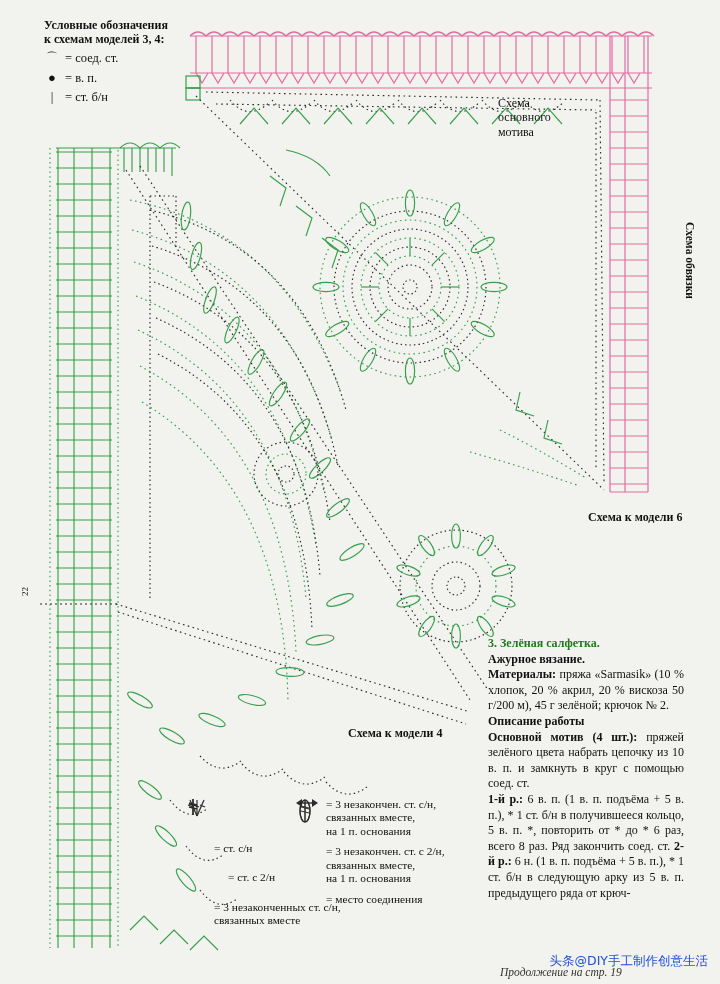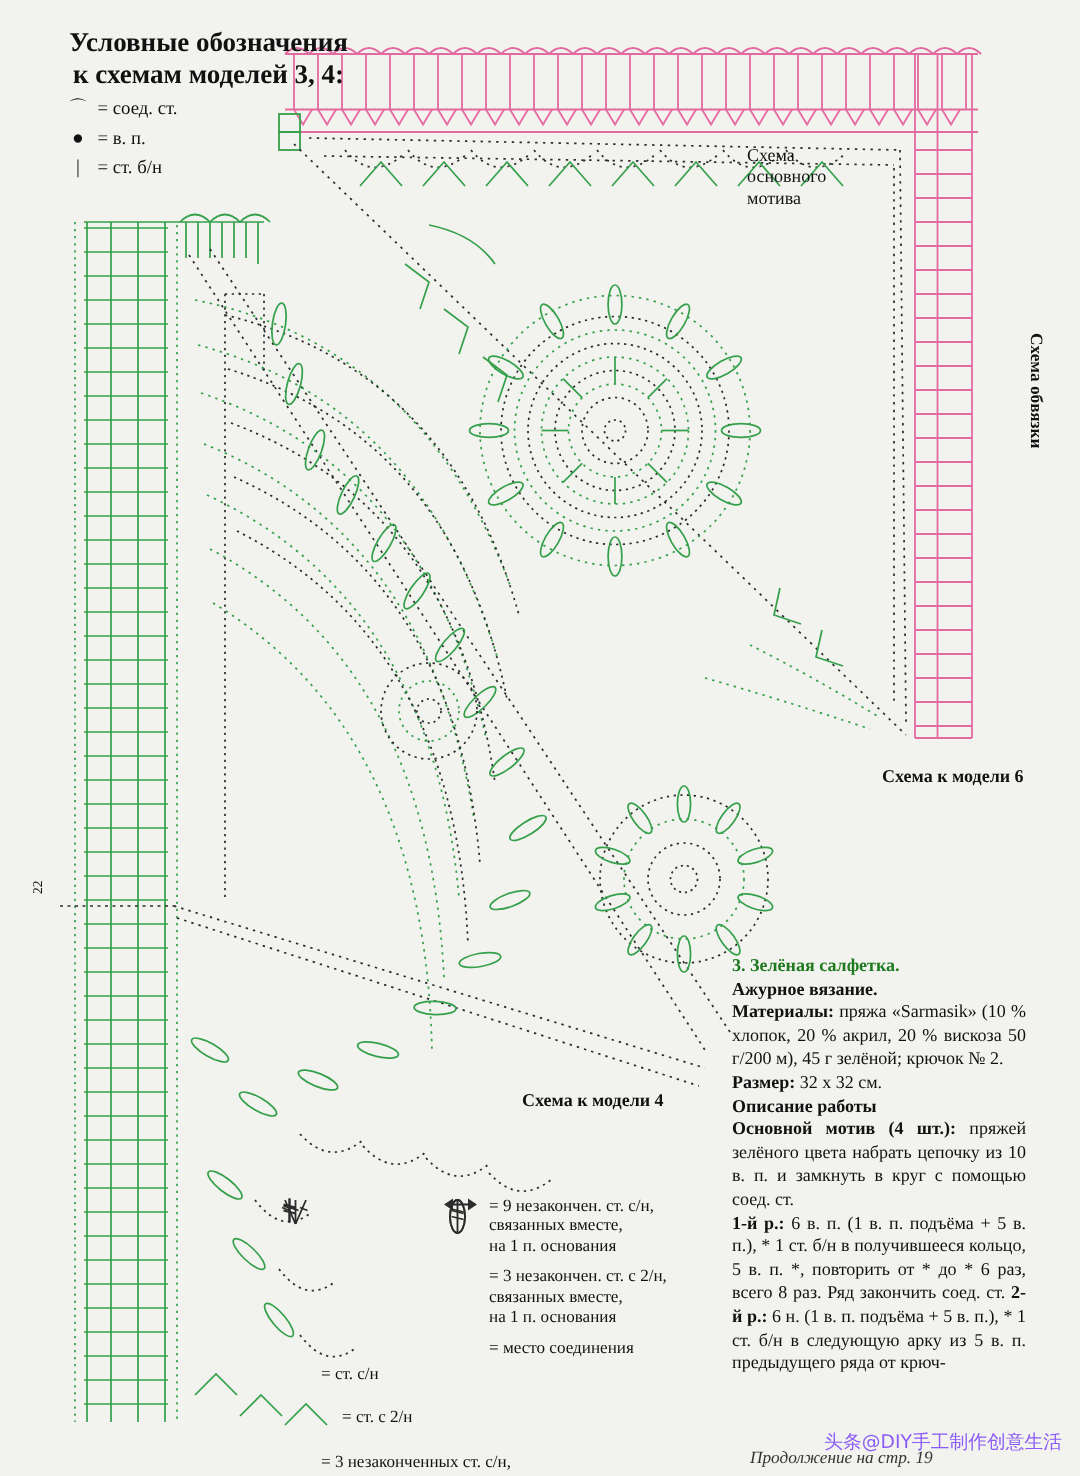--- a/index.html
+++ b/index.html
@@ -8,21 +8,21 @@
     background:#f2f2ef;
     font-family:"Liberation Serif", serif;
     color:#111;
     overflow:hidden;
     position:relative;
   }
   .page{position:absolute;inset:0;}
 
   
   .legend-top{position:absolute;left:44px;top:18px;width:190px;}
-  .legend-top .ttl{font-weight:bold;font-size:18px;line-height:1.18;text-align:center;}
+  .legend-top .ttl{font-weight:bold;font-size:12px;line-height:1.18;}
   .legend-top .row{display:flex;align-items:center;gap:5px;font-size:12.5px;margin-top:3px;}
   .legend-top .row .gl{display:inline-block;width:16px;text-align:center;font-size:13px;}
 
   
   .lbl{position:absolute;font-size:12px;line-height:1.2;}
   .lbl.b{font-weight:bold;}
   .vert{position:absolute;writing-mode:vertical-rl;text-orientation:mixed;font-size:11.5px;font-weight:bold;}
 
   
   .txtcol{position:absolute;left:488px;top:636px;width:196px;font-size:12px;line-height:1.30;text-align:justify;}
@@ -33,21 +33,21 @@
 
   
   .leg2{position:absolute;left:186px;top:798px;width:200px;font-size:11.4px;line-height:1.18;}
   .leg2 .item{display:flex;gap:6px;margin-bottom:7px;align-items:flex-start;}
   .leg2 .sym{width:22px;flex:0 0 22px;display:flex;justify-content:center;padding-top:1px;}
   .leg3{position:absolute;left:294px;top:798px;width:210px;font-size:11.4px;line-height:1.18;}
   .leg3 .item{display:flex;gap:6px;margin-bottom:7px;align-items:flex-start;}
   .leg3 .sym{width:26px;flex:0 0 26px;display:flex;justify-content:center;padding-top:1px;}
 
   
-  .wm{position:absolute;right:12px;bottom:14px;font-size:12.5px;color:#8b5cf6;font-family:"DejaVu Sans",sans-serif;}
+  .wm{position:absolute;right:12px;bottom:14px;font-size:12.5px;color:#1d4ed8;font-family:"DejaVu Sans",sans-serif;}
 
   svg{position:absolute;left:0;top:0;}
   .st-pink{stroke:#e36aa0;}
 </style>
 </head>
 <body>
 
 <div class="page">
 
   <svg width="720" height="984" viewBox="0 0 720 984">
@@ -570,21 +570,21 @@
 
   <div class="vert" style="left:684px;top:222px;">Схема обвязки</div>
 
   <div class="lbl b" style="left:588px;top:510px;">Схема к модели 6</div>
 
   <div class="lbl b" style="left:348px;top:726px;">Схема к модели 4</div>
 
   <div class="lbl" style="left:20px;top:596px;font-size:9px;transform:rotate(-90deg);transform-origin:left top;">22</div>
 
   <div class="leg2">
-    <div class="item" style="margin-top:112px;">
+    <div class="item" style="margin-top:44px;">
       <span class="sym">
         <svg width="14" height="18" viewBox="0 0 14 18">
             <line x1="7" y1="1" x2="7" y2="17" stroke="#2c2c2c" stroke-width="1.3"></line>
             <line x1="3" y1="6" x2="11" y2="8" stroke="#2c2c2c" stroke-width="1.3"></line>
           </svg>
       </span>
       <span>= ст. с/н</span>
     </div>
     <div class="item" style="margin-top:16px;gap:20px;">
       <span class="sym">
@@ -617,21 +617,21 @@
   <div class="leg3">
     <div class="item">
       <span class="sym">
         <svg width="22" height="26" viewBox="0 0 22 26">
           <ellipse cx="11" cy="13" rx="5" ry="11" fill="none" stroke="#2c2c2c" stroke-width="1.2"></ellipse>
           <line x1="11" y1="2" x2="11" y2="24" stroke="#2c2c2c" stroke-width="1"></line>
           <line x1="7" y1="9" x2="15" y2="11" stroke="#2c2c2c" stroke-width="1"></line>
         </svg>
       </span>
       <span>
-        <span>= 9 незакончен. ст. с/н,</span><br>
+        <span>= 3 незакончен. ст. с/н,</span><br>
         <span>связанных вместе,</span><br>
         <span>на 1 п. основания</span>
       </span>
     </div>
     <div class="item">
       <span class="sym">
         <svg width="22" height="26" viewBox="0 0 22 26">
           <ellipse cx="11" cy="13" rx="5" ry="11" fill="none" stroke="#2c2c2c" stroke-width="1.2"></ellipse>
           <line x1="11" y1="2" x2="11" y2="24" stroke="#2c2c2c" stroke-width="1"></line>
           <line x1="7" y1="8" x2="15" y2="10" stroke="#2c2c2c" stroke-width="1"></line>
@@ -654,22 +654,20 @@
       </span>
       <span>= место соединения</span>
     </div>
   </div>
 
   <div class="txtcol">
     <p class="h">3. Зелёная салфетка.</p>
     <p><b>Ажурное вязание.</b></p>
     <p><b>Материалы:</b>
        <span>пряжа «Sarmasik» (10 % хлопок, 20 % акрил, 20 % вискоза 50 г/200 м), 45 г зелёной; крючок № 2.</span></p>
-    <p><b>Размер:</b>
-       <span>32 х 32 см.</span></p>
     <p><b>Описание работы</b></p>
     <p><b>Основной мотив (4 шт.):</b>
        <span>пряжей зелёного цвета набрать цепочку из 10 в. п. и замкнуть в круг с помощью соед. ст.</span></p>
     <p><b>1-й р.:</b>
        <span>6 в. п. (1 в. п. подъёма + 5 в. п.), * 1 ст. б/н в получившееся кольцо, 5 в. п. *, повторить от * до * 6 раз, всего 8 раз. Ряд закончить соед. ст.</span>
        <b>2-й р.:</b>
        <span>6 н. (1 в. п. подъёма + 5 в. п.), * 1 ст. б/н в следующую арку из 5 в. п. предыдущего ряда от крюч-</span></p>
   </div>
   <div class="cont">Продолжение на стр. 19</div>
 

